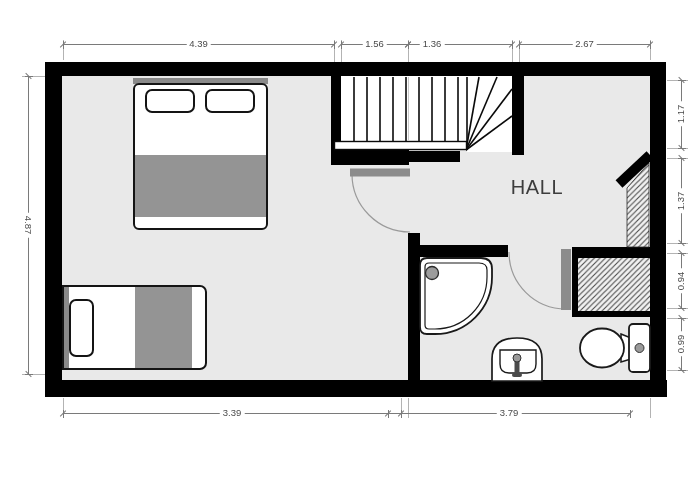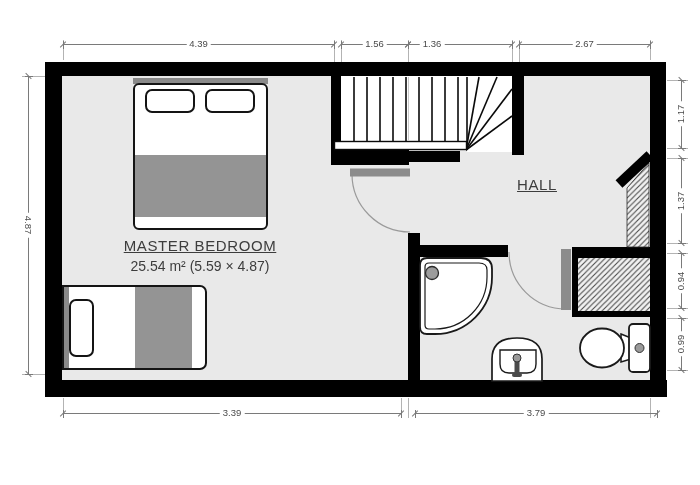--- a/index.html
+++ b/index.html
@@ -11,21 +11,21 @@
   .white{background:#fff;}
   .ext{background:#b3b3b3;}
   .ext.lt{background:#c9c9c9;}
   
   .bedframe{position:absolute;background:#fff;border:2px solid #141414;border-radius:6px;}
   .gray{background:#949494;}
   .hb{background:#8a8a8a;}
   .pillow{position:absolute;background:#fff;border:2px solid #141414;border-radius:7px;}
   
   .roomlbl{position:absolute;color:#3d3d3d;text-align:center;white-space:nowrap;}
-  .rname{font-size:15px;letter-spacing:0.6px;text-decoration:underline;}
+  .rname{font-size:20px;letter-spacing:0.6px;}
   .rarea{font-size:14px;}
   
   .dim{position:absolute;}
   .dim-h{border-top:1px solid #7a7a7a;height:0;text-align:center;}
   .dim-v{border-left:1px solid #7a7a7a;width:0;}
   .dim .lbl{position:absolute;font-size:9.5px;color:#4a4a4a;background:#fff;white-space:nowrap;line-height:1;}
   .dim-h .lbl{left:50%;top:-1px;transform:translate(-50%,-50%);padding:0 3px;}
   .dim-v .lbl{left:-1px;top:50%;padding:0 3px;}
   .dim-v.rot-ccw .lbl{transform:translate(-50%,-50%) rotate(-90deg);}
   .dim-v.rot-cw .lbl{transform:translate(-50%,-50%) rotate(90deg);}
@@ -71,22 +71,20 @@
     <div class="pillow" style="left:70px;top:4px;width:46px;height:20px"></div>
     <div class="abs gray" style="left:0;top:70px;width:131px;height:62px"></div>
   </div>
 
   <div class="bedframe" style="left:62px;top:285px;width:141px;height:81px;border-radius:0 7px 7px 0">
     <div class="abs hb" style="left:0;top:0;width:5px;height:81px"></div>
     <div class="pillow" style="left:5px;top:12px;width:21px;height:54px"></div>
     <div class="abs gray" style="left:71px;top:0;width:57px;height:81px"></div>
   </div>
 
-  <div class="roomlbl rname" style="left:100px;top:237px;width:200px">MASTER BEDROOM</div>
-  <div class="roomlbl rarea" style="left:100px;top:258px;width:200px">25.54 m² (5.59 × 4.87)</div>
   <div class="roomlbl rname" style="left:437px;top:176px;width:200px">HALL</div>
 
   <svg class="overlay" width="700" height="485" viewBox="0 0 700 485">
     <defs>
       <pattern id="hatch" width="5.5" height="5.5" patternUnits="userSpaceOnUse">
         <rect width="5.5" height="5.5" fill="#f1f1f1"></rect>
         <path d="M0,5.5 L5.5,0 M-1,1 L1,-1 M4.5,6.5 L6.5,4.5" stroke="#4a4a4a" stroke-width="1.1"></path>
       </pattern>
     </defs>
 
@@ -229,21 +227,21 @@
     <span class="lbl">0.99</span>
   </div>
 
   <div class="dim dim-h" style="left:63px;top:413px;width:338px">
     <span class="tk e1"></span>
       <span class="tk e2"></span>
       <span class="tk s1"></span>
       <span class="tk s2"></span>
     <span class="lbl">3.39</span>
   </div>
-  <div class="dim dim-h" style="left:415px;top:413px;width:242px">
+  <div class="dim dim-h" style="left:388px;top:413px;width:242px">
     <span class="tk e1"></span>
       <span class="tk e2"></span>
       <span class="tk s1"></span>
       <span class="tk s2"></span>
     <span class="lbl">3.79</span>
   </div>
 
 </div>
 
 </body></html>

